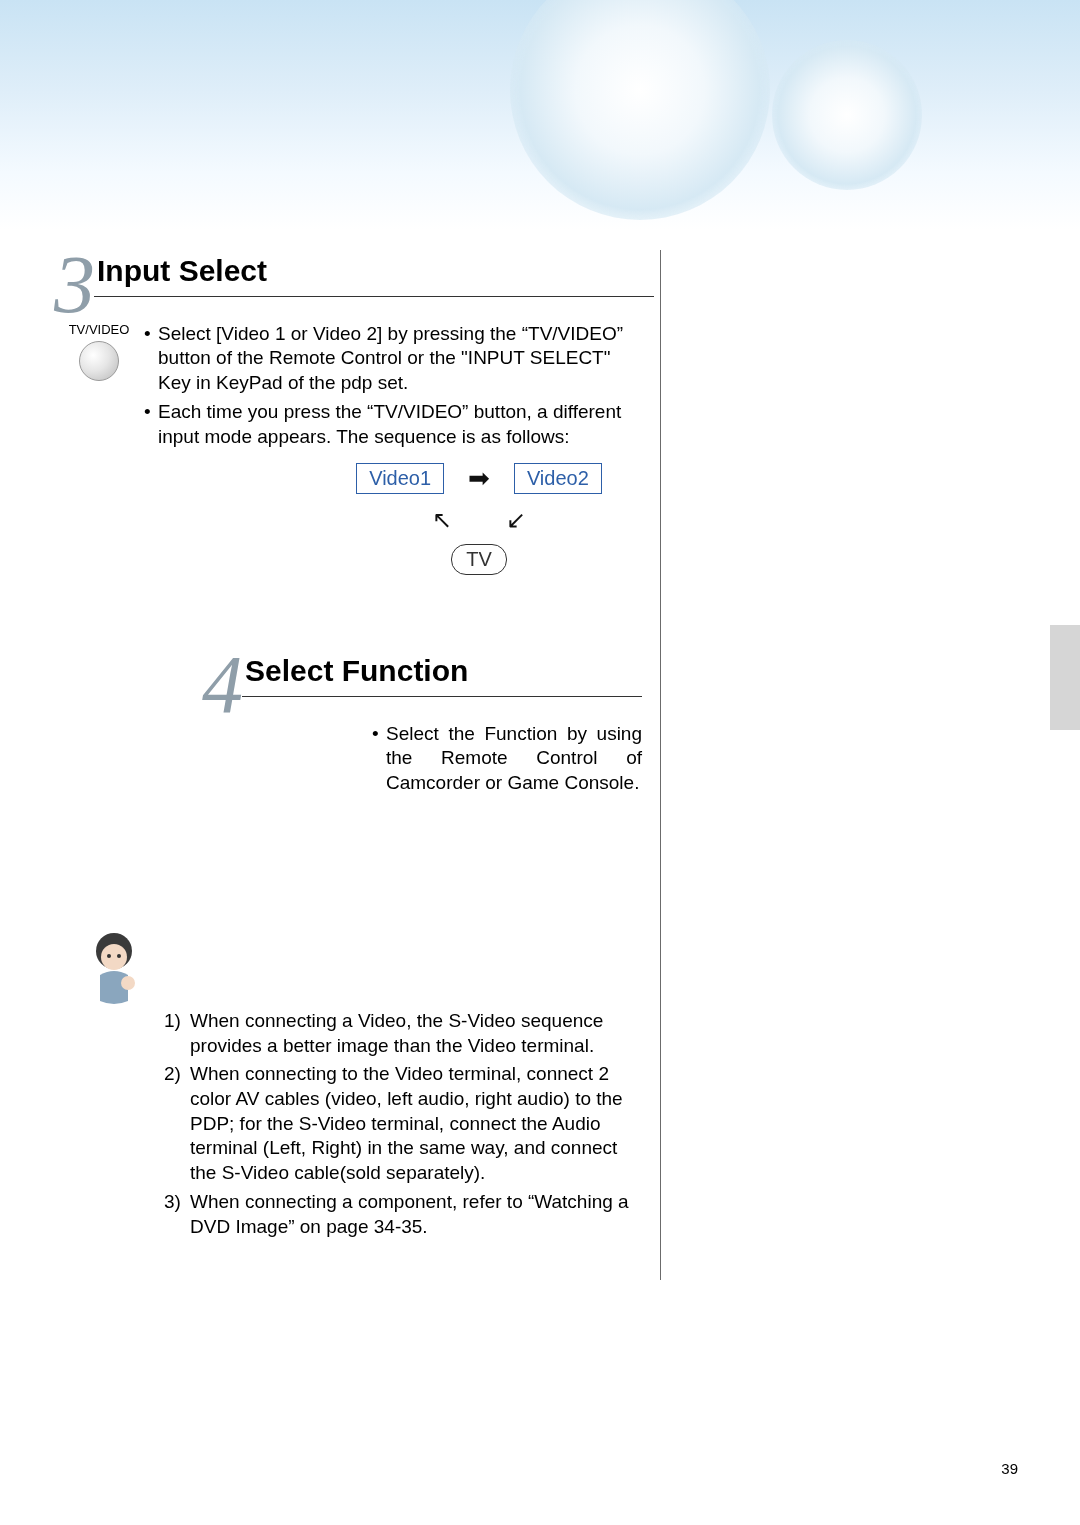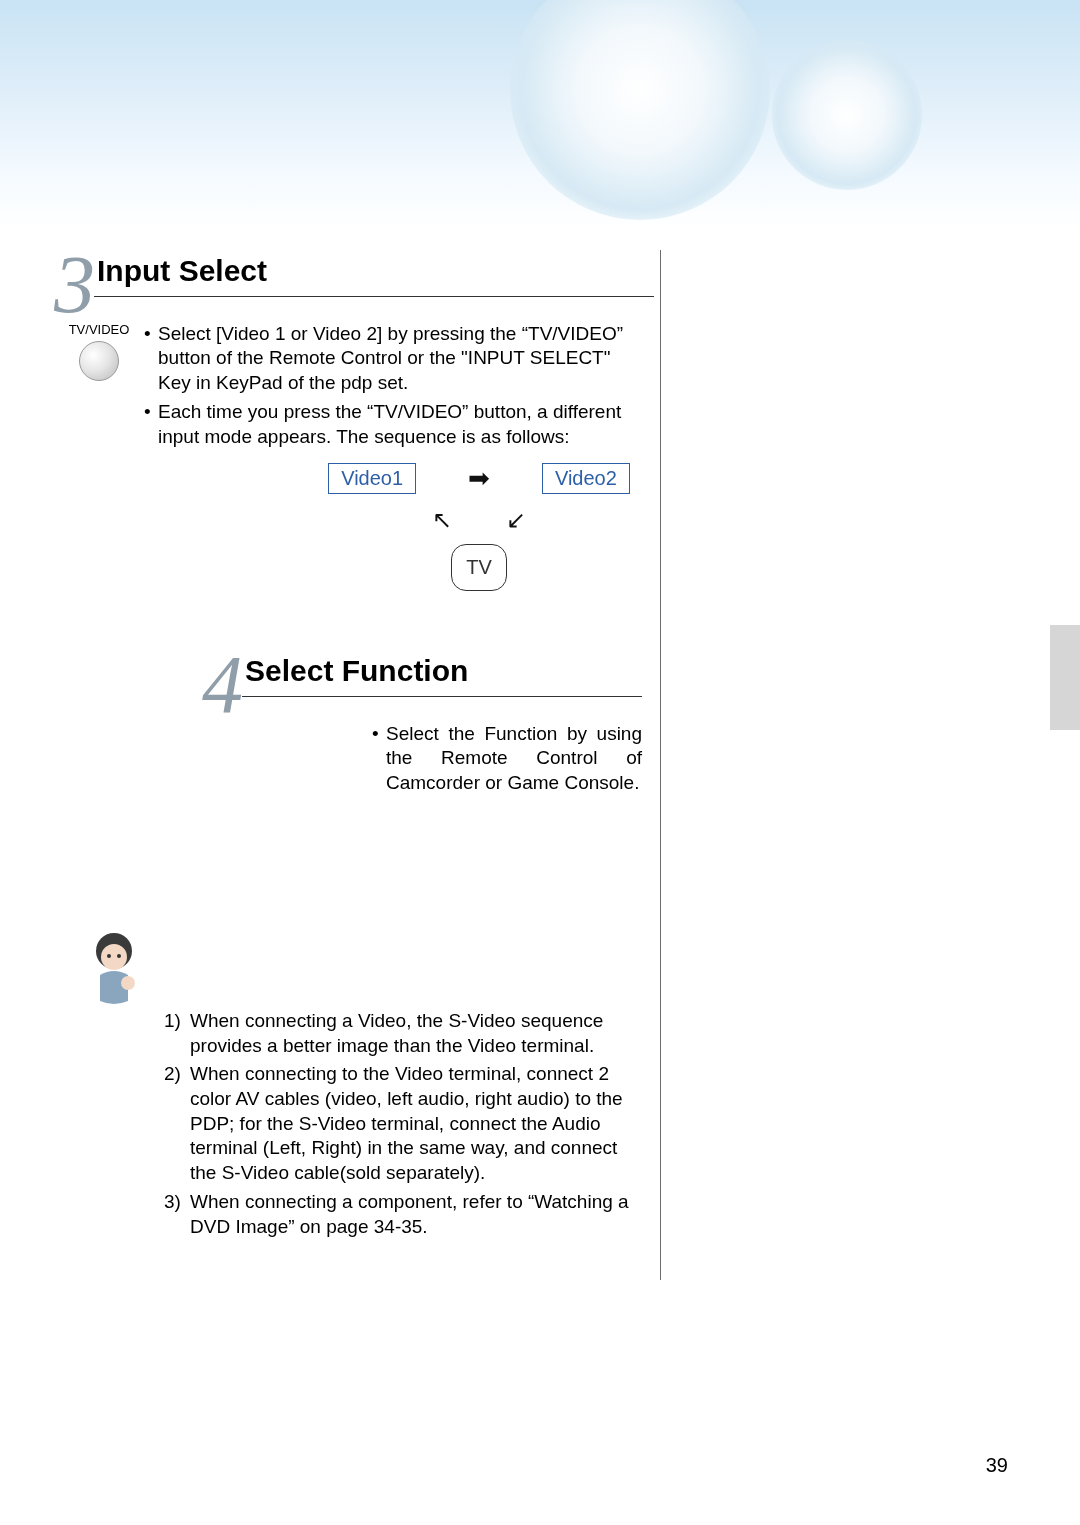--- a/index.html
+++ b/index.html
@@ -108,29 +108,29 @@
   .sequence {
     position: absolute;
     left: 280px;
     top: 215px;
     width: 290px;
   }
   .seq-row {
     display: flex;
     align-items: center;
     justify-content: center;
-    gap: 52px;
+    gap: 24px;
   }
   .seq-box {
     border: 1px solid #2d5fa8;
     color: #2d5fa8;
     font-size: 20px;
     padding: 3px 12px;
   }
-  .seq-box.tv { border-color: #333; color: #333; padding: 11px 14px; border-radius: 15px; }
+  .seq-box.tv { border-color: #333; color: #333; padding: 3px 14px; border-radius: 15px; }
   .arrow-right {
     font-size: 26px;
     color: #111;
   }
   .seq-row2 {
     display: flex;
     justify-content: center;
     gap: 54px;
     margin-top: 12px;
     margin-bottom: 10px;
@@ -189,23 +189,23 @@
     margin-top: 6px;
   }
   .note-item {
     display: flex;
     margin-bottom: 4px;
   }
   .note-item .num { width: 26px; }
   .note-item .ntxt { flex: 1; }
   .page-num {
     position: absolute;
-    right: 72px;
+    right: 62px;
     bottom: 48px;
-    font-size: 20px;
+    font-size: 15px;
   }
 </style>
 </head>
 <body>
 
 <div class="page">
 
   <div class="header-bg">
     <div class="dandelion big"></div>
     <div class="dandelion small"></div>

